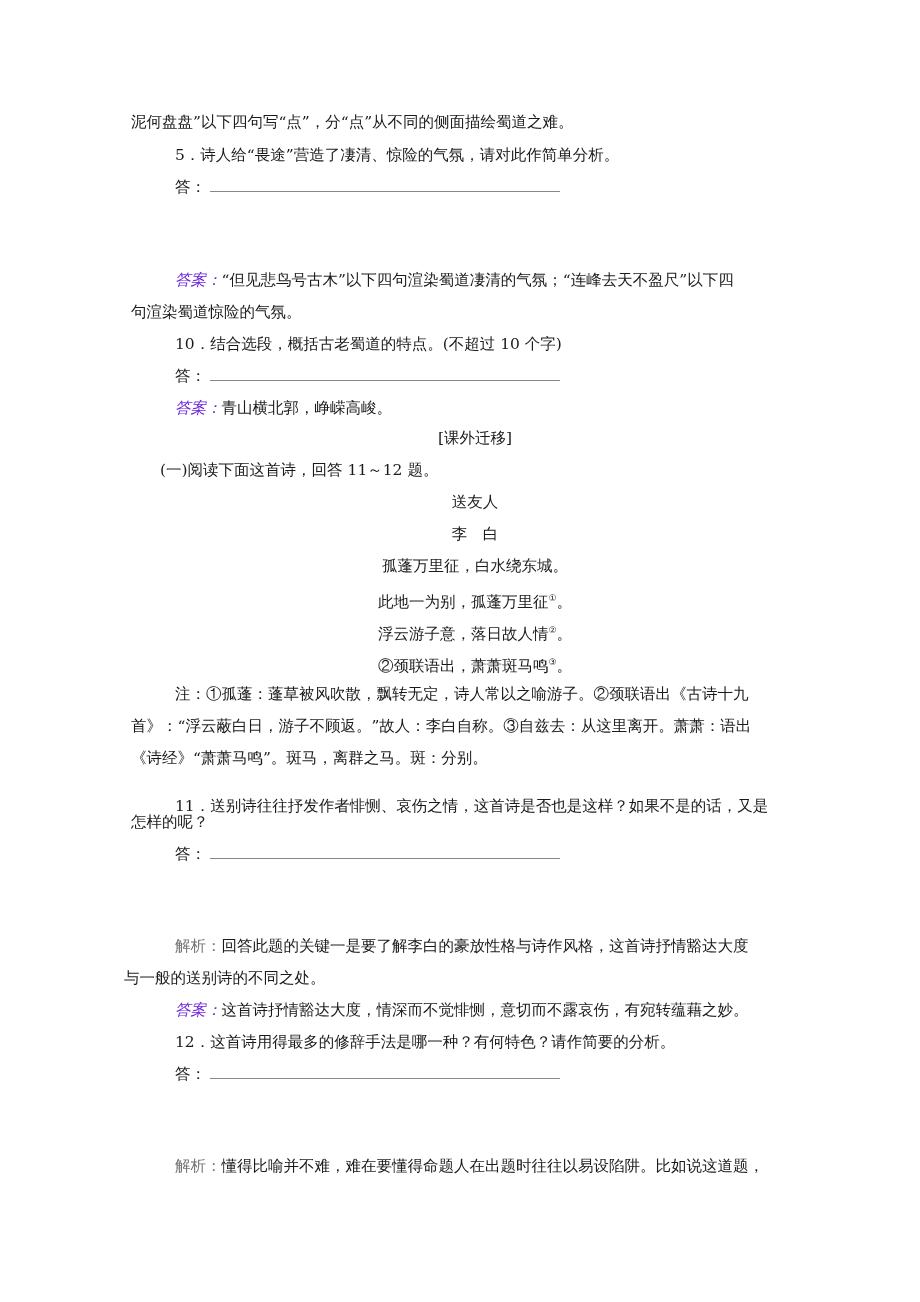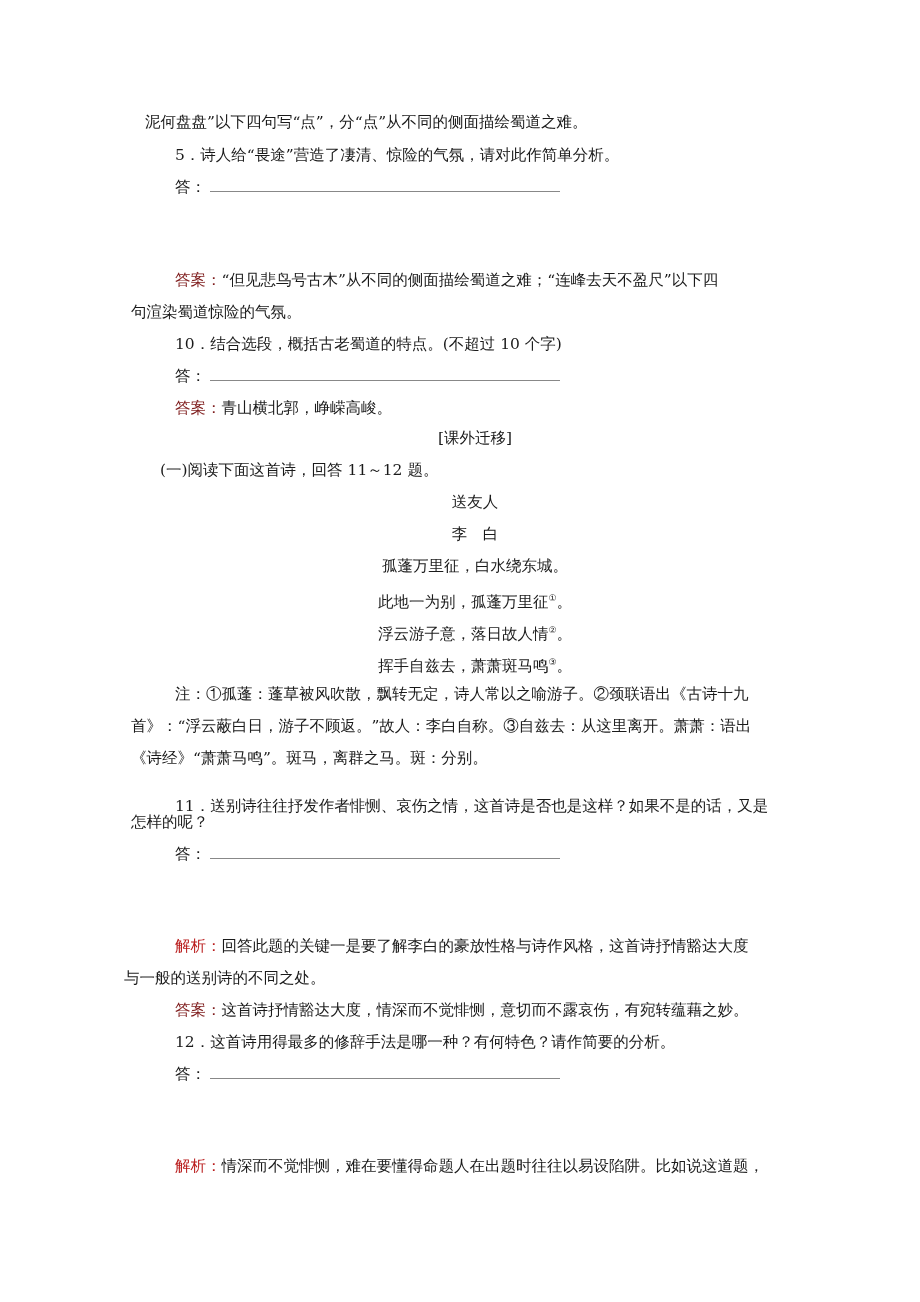--- a/index.html
+++ b/index.html
@@ -1,52 +1,52 @@
 <!DOCTYPE html>
 <html><head>
 <meta charset="utf-8">
 <style>
   html, body { margin: 0; padding: 0; background: #ffffff; }
   body { width: 920px; height: 1302px; position: relative; overflow: hidden;
          font-family: "DejaVu Serif", "Liberation Serif", serif; color: #1a1a1a; font-size: 15.5px; }
   .line { position: absolute; white-space: nowrap; line-height: 20px; }
-  .ans-label { color: #7f1d1d; }
-  .ana-label { color: #b91c1c; }
+  .ans-label { color: #6d28d9; font-style: italic; }
+  .ana-label { color: #737373; }
   .blank { display: inline-block; width: 350px; border-bottom: 1px solid #888; height: 14px; vertical-align: baseline; margin-left: 4px; }
   .center { left: 15px; width: 920px; text-align: center; }
   sup { font-size: 9px; vertical-align: 6px; }
 </style>
 </head>
 <body>
 
-<div class="line" style="left:145px;top:112px">泥何盘盘”以下四句写“点”，分“点”从不同的侧面描绘蜀道之难。</div>
+<div class="line" style="left:131px;top:112px">泥何盘盘”以下四句写“点”，分“点”从不同的侧面描绘蜀道之难。</div>
 <div class="line" style="left:175px;top:145px">5．诗人给“畏途”营造了凄清、惊险的气氛，请对此作简单分析。</div>
 <div class="line" style="left:175px;top:177px"><span>答：</span><span class="blank"></span></div>
 
-<div class="line" style="left:175px;top:270px"><span class="ans-label">答案：</span><span>“但见悲鸟号古木”从不同的侧面描绘蜀道之难；“连峰去天不盈尺”以下四</span></div>
+<div class="line" style="left:175px;top:270px"><span class="ans-label">答案：</span><span>“但见悲鸟号古木”以下四句渲染蜀道凄清的气氛；“连峰去天不盈尺”以下四</span></div>
 <div class="line" style="left:131px;top:302px">句渲染蜀道惊险的气氛。</div>
 <div class="line" style="left:175px;top:334px">10．结合选段，概括古老蜀道的特点。(不超过 10 个字)</div>
 <div class="line" style="left:175px;top:366px"><span>答：</span><span class="blank"></span></div>
 <div class="line" style="left:175px;top:398px"><span class="ans-label">答案：</span><span>青山横北郭，峥嵘高峻。</span></div>
 
 <div class="line center" style="top:428px">[课外迁移]</div>
 <div class="line" style="left:160px;top:460px">(一)阅读下面这首诗，回答 11～12 题。</div>
 <div class="line center" style="top:492px">送友人</div>
 <div class="line center" style="top:524px">李　白</div>
 <div class="line center" style="top:556px">孤蓬万里征，白水绕东城。</div>
 <div class="line center" style="top:588px"><span>此地一为别，孤蓬万里征</span><sup>①</sup><span>。</span></div>
 <div class="line center" style="top:620px"><span>浮云游子意，落日故人情</span><sup>②</sup><span>。</span></div>
-<div class="line center" style="top:652px"><span>挥手自兹去，萧萧斑马鸣</span><sup>③</sup><span>。</span></div>
+<div class="line center" style="top:652px"><span>②颈联语出，萧萧斑马鸣</span><sup>③</sup><span>。</span></div>
 
 <div class="line" style="left:175px;top:684px">注：①孤蓬：蓬草被风吹散，飘转无定，诗人常以之喻游子。②颈联语出《古诗十九</div>
 <div class="line" style="left:131px;top:716px">首》：“浮云蔽白日，游子不顾返。”故人：李白自称。③自兹去：从这里离开。萧萧：语出</div>
 <div class="line" style="left:131px;top:748px">《诗经》“萧萧马鸣”。斑马，离群之马。斑：分别。</div>
 <div class="line" style="left:175px;top:796px">11．送别诗往往抒发作者悱恻、哀伤之情，这首诗是否也是这样？如果不是的话，又是</div>
 <div class="line" style="left:131px;top:812px">怎样的呢？</div>
 <div class="line" style="left:175px;top:844px"><span>答：</span><span class="blank"></span></div>
 
 <div class="line" style="left:175px;top:936px"><span class="ana-label">解析：</span><span>回答此题的关键一是要了解李白的豪放性格与诗作风格，这首诗抒情豁达大度</span></div>
 <div class="line" style="left:124px;top:968px">与一般的送别诗的不同之处。</div>
 <div class="line" style="left:175px;top:1000px"><span class="ans-label">答案：</span><span>这首诗抒情豁达大度，情深而不觉悱恻，意切而不露哀伤，有宛转蕴藉之妙。</span></div>
 <div class="line" style="left:175px;top:1032px">12．这首诗用得最多的修辞手法是哪一种？有何特色？请作简要的分析。</div>
 <div class="line" style="left:175px;top:1064px"><span>答：</span><span class="blank"></span></div>
 
-<div class="line" style="left:175px;top:1156px"><span class="ana-label">解析：</span><span>情深而不觉悱恻，难在要懂得命题人在出题时往往以易设陷阱。比如说这道题，</span></div>
+<div class="line" style="left:175px;top:1156px"><span class="ana-label">解析：</span><span>懂得比喻并不难，难在要懂得命题人在出题时往往以易设陷阱。比如说这道题，</span></div>
 
 </body></html>

